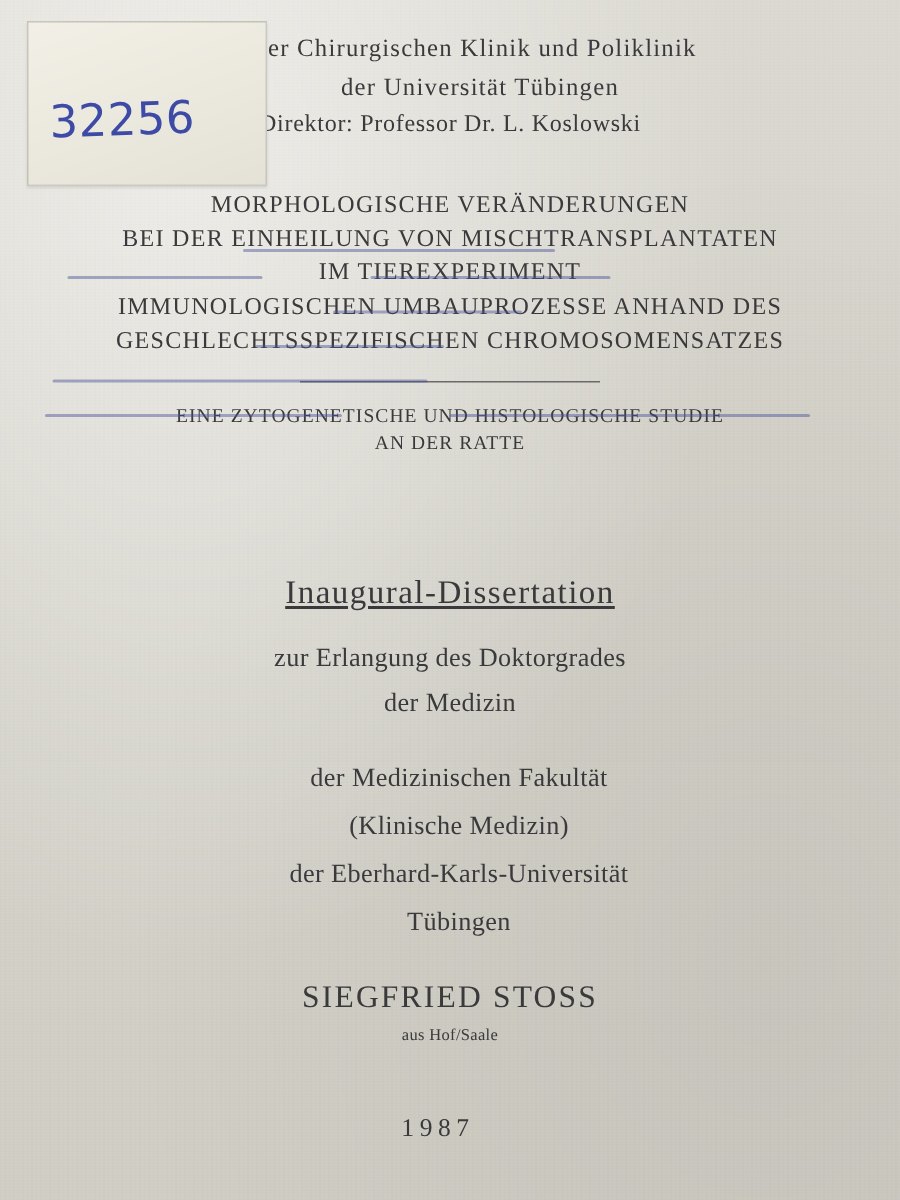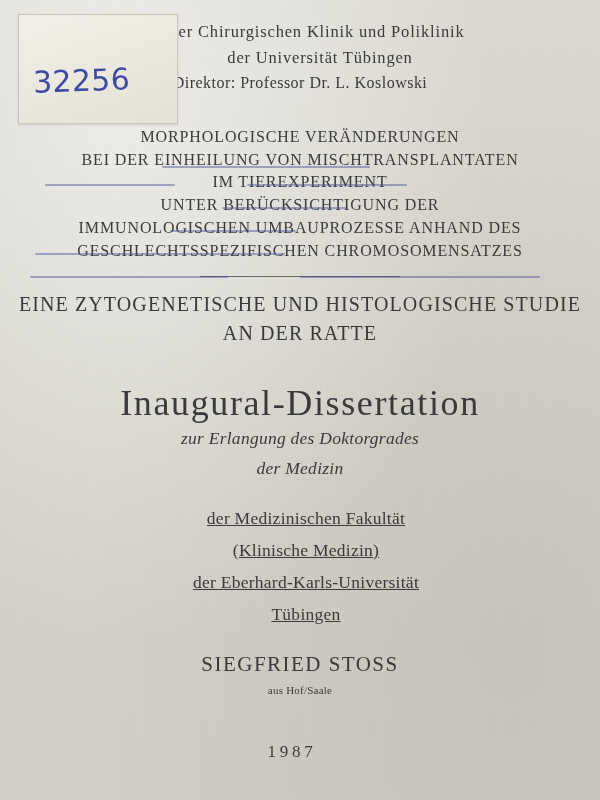--- a/index.html
+++ b/index.html
@@ -77,58 +77,57 @@
     line-height: 1.42;
     white-space: nowrap;
   }
   .rule {
     width: 200px;
     height: 1px;
     background: #6a6a68;
     margin: 14px auto 13px auto;
   }
   .subtitle .sline {
-    font-size: 20px;
+    font-size: 13px;
     letter-spacing: 0.055em;
     line-height: 1.45;
     white-space: nowrap;
   }
 
   
   .inaugural {
     position: absolute;
     top: 382px;
     left: 0;
     right: 0;
-    font-size: 36px;
+    font-size: 22px;
     letter-spacing: 0.045em;
+    text-decoration: underline;
   }
   .degree {
     position: absolute;
     top: 428px;
     left: 0;
     right: 0;
-    font-style: italic;
   }
   .degree .d1 {
     font-size: 17.5px;
     letter-spacing: 0.015em;
     margin-bottom: 9px;
   }
   .degree .d2 {
     font-size: 17.5px;
     letter-spacing: 0.015em;
   }
 
   .faculty {
     position: absolute;
     top: 508px;
     left: 12px;
     right: 0;
-    text-decoration: underline;
   }
   .faculty div {
     font-size: 17.5px;
     letter-spacing: 0.015em;
     margin-bottom: 11px;
   }
   .faculty div:last-child { margin-bottom: 16px; }
 
   .author {
     position: absolute;
@@ -202,21 +201,20 @@
   <div class="institute">
     <div class="line1">Aus der Chirurgischen Klinik und Poliklinik</div>
     <div class="line2">der Universität Tübingen</div>
     <div class="line3">Direktor: Professor Dr. L. Koslowski</div>
   </div>
 
   <div class="title-block">
     <div class="tline">MORPHOLOGISCHE VERÄNDERUNGEN</div>
     <div class="tline">BEI DER EINHEILUNG VON MISCHTRANSPLANTATEN</div>
     <div class="tline">IM TIEREXPERIMENT</div>
-    <div class="tline">UNTER BERÜCKSICHTIGUNG DER</div>
     <div class="tline">IMMUNOLOGISCHEN UMBAUPROZESSE ANHAND DES</div>
     <div class="tline">GESCHLECHTSSPEZIFISCHEN CHROMOSOMENSATZES</div>
 
     <div class="rule"></div>
 
     <div class="subtitle">
       <div class="sline">EINE ZYTOGENETISCHE UND HISTOLOGISCHE STUDIE</div>
       <div class="sline">AN DER RATTE</div>
     </div>
   </div>

